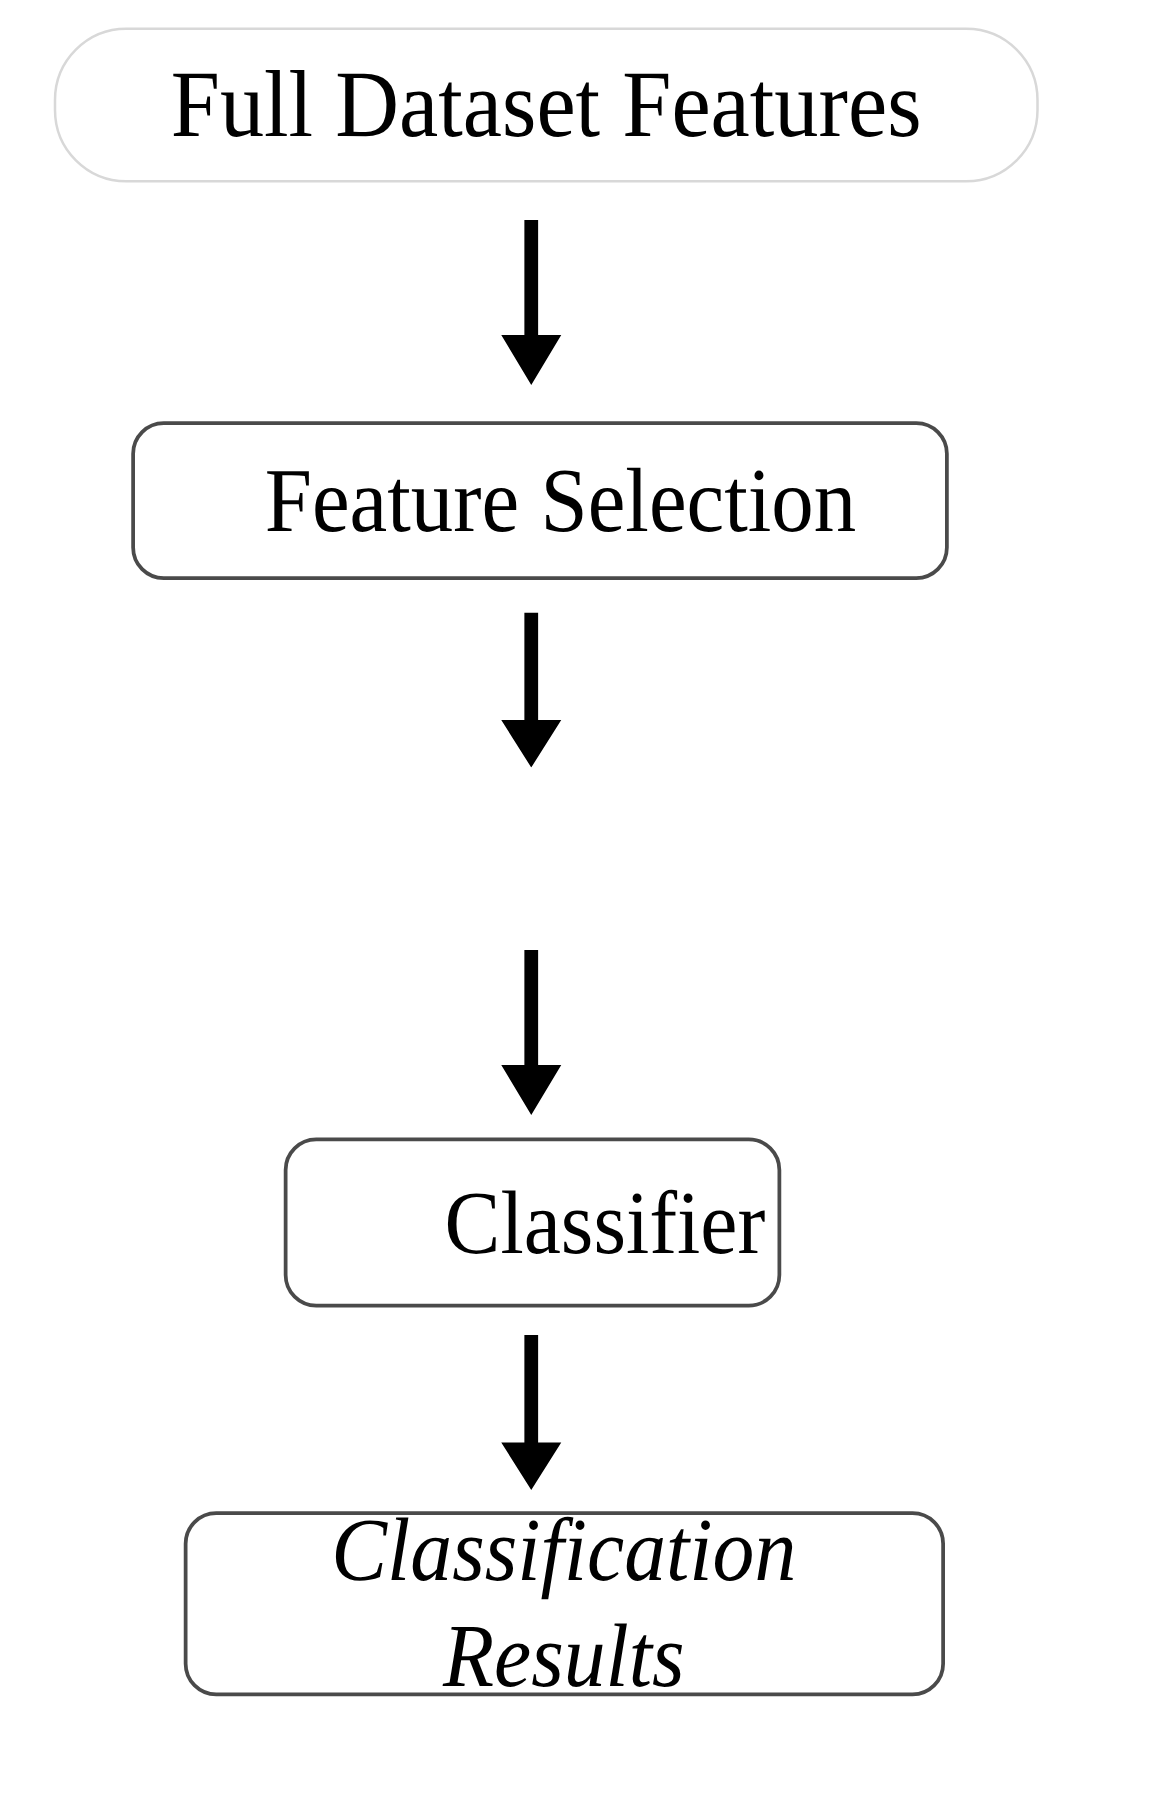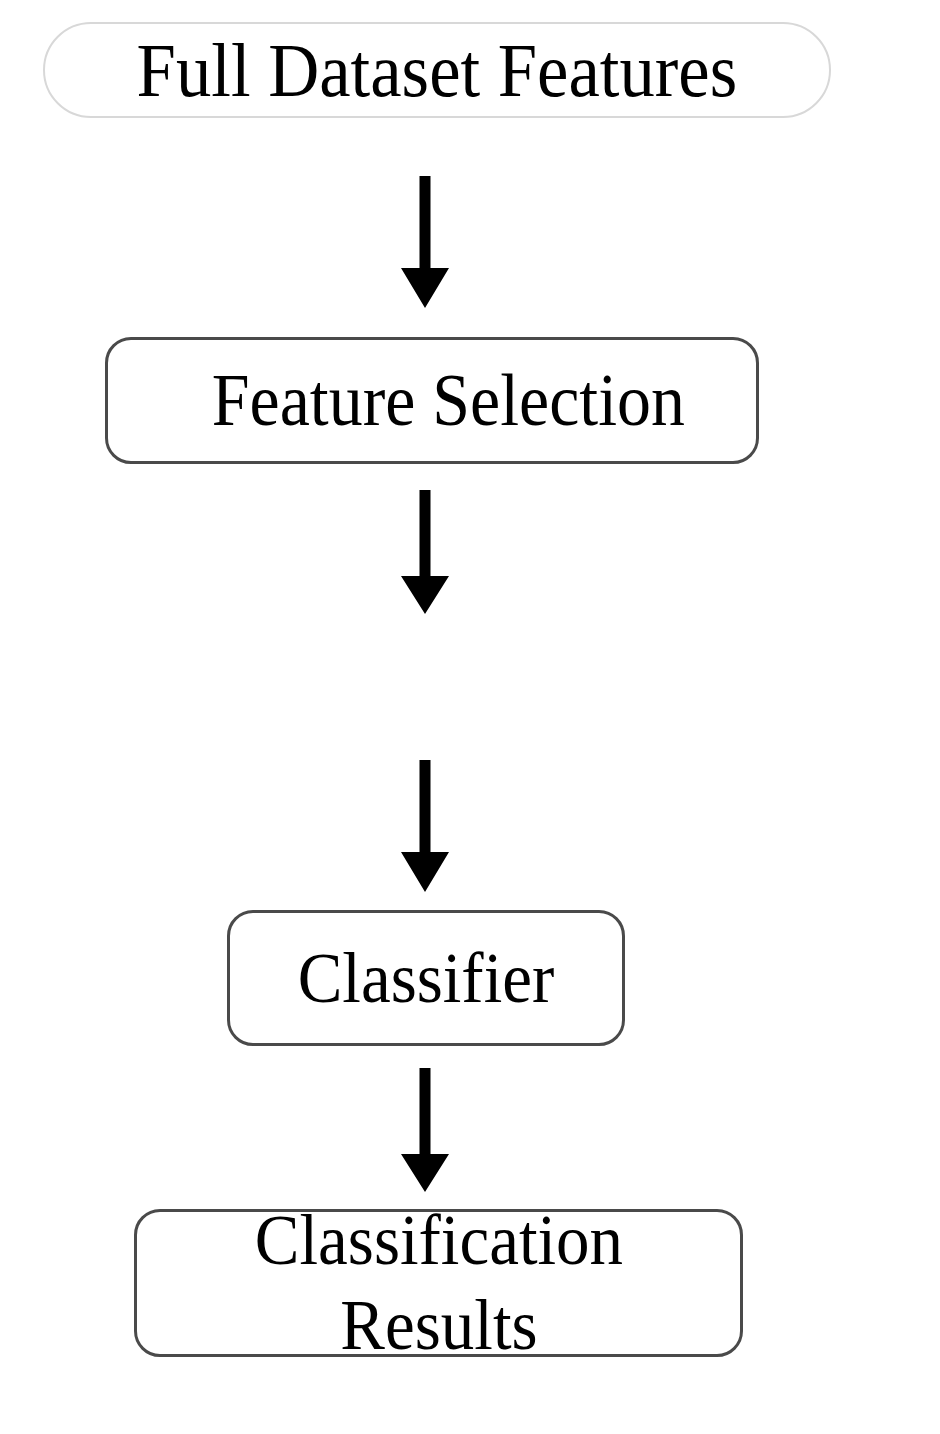--- a/index.html
+++ b/index.html
@@ -45,45 +45,45 @@
     line-height: 1.06;
     letter-spacing: 0px;
     white-space: pre-line;
     font-weight: 400;
     transform: scaleX(0.93);
   }
 
   
   #node-full-dataset-features {
     left: 43px;  top: 22px;
-    width: 788px; height: 96px;
+    width: 788px; height: 124px;
   }
   #node-full-dataset-features .node-label { font-size: 76px; }
 
   #node-feature-selection {
     left: 105px; top: 337px;
     width: 654px; height: 127px; padding-left: 32px;
   }
   #node-feature-selection .node-label { font-size: 73px; }
 
   #node-set-of-selected-features {
     left: 22px;  top: 628px;
     width: 894px; height: 108px;
   }
   #node-set-of-selected-features .node-label { font-size: 74px; }
 
   #node-classifier {
     left: 227px; top: 910px;
-    width: 398px; height: 136px;
+    width: 398px; height: 136px; justify-content: flex-end;
   }
   #node-classifier .node-label { font-size: 72px; }
 
   #node-classification-results {
-    left: 134px; top: 1209px;
-    width: 609px; height: 148px;
+    left: 147px; top: 1209px;
+    width: 609px; height: 148px; font-style: italic;
   }
   #node-classification-results .node-label { font-size: 72px; line-height: 1.18; }
 
   
   .arrow {
     position: absolute;
     width: 60px;
   }
   .arrow svg { display: block; width: 100%; height: 100%; }
 

